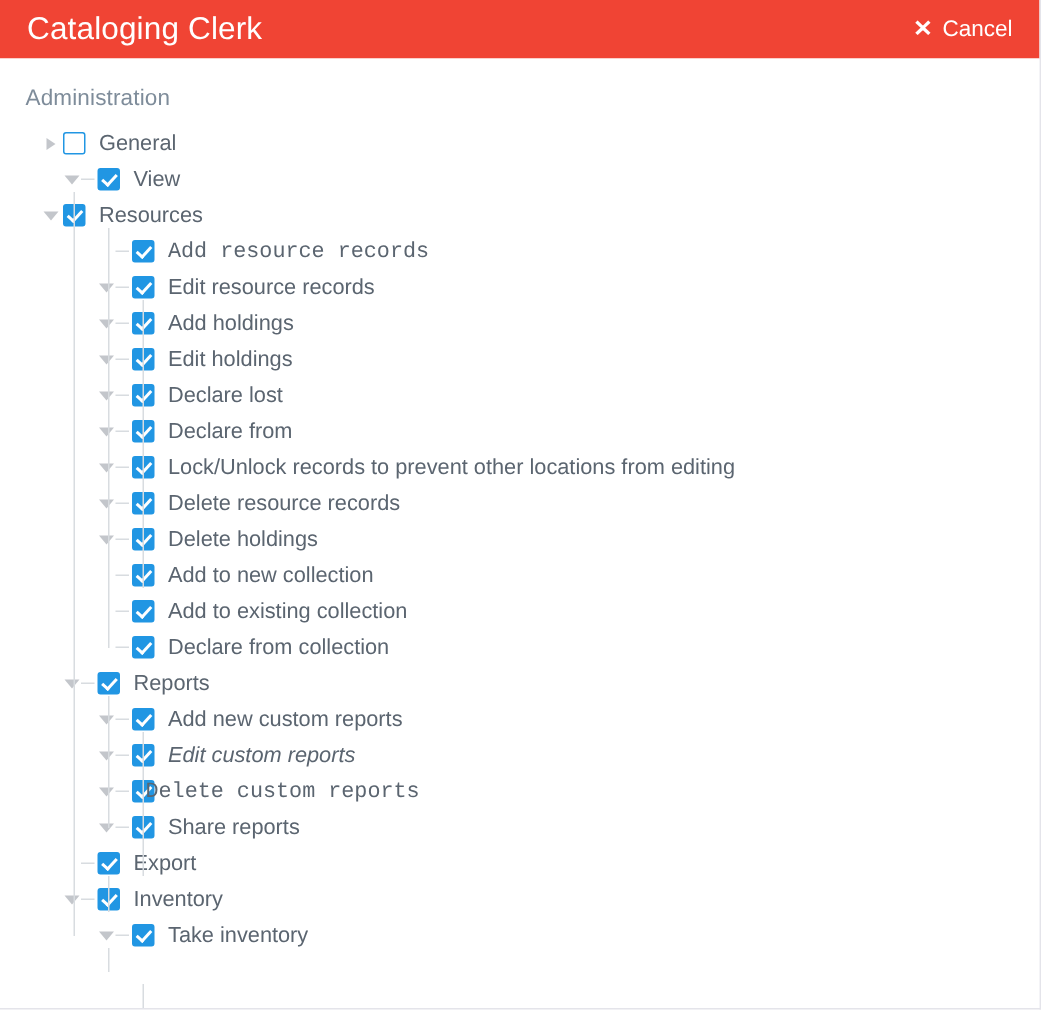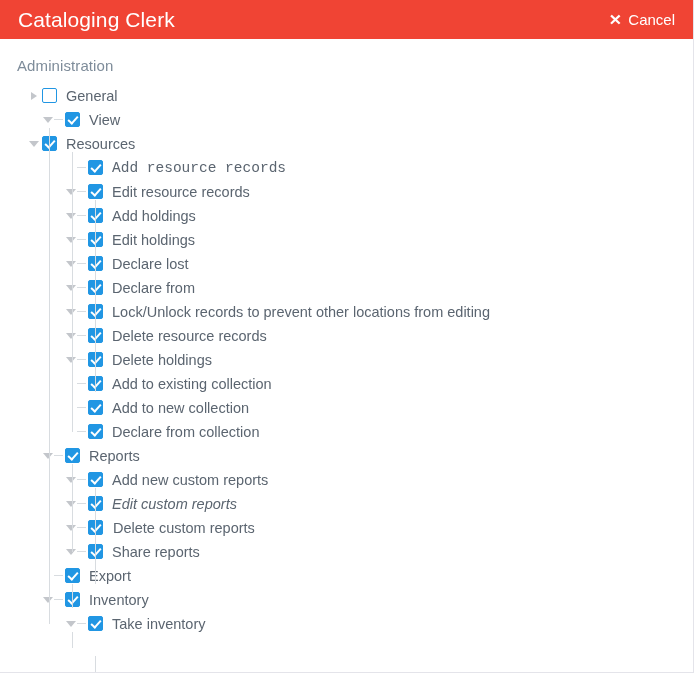--- a/index.html
+++ b/index.html
@@ -274,27 +274,27 @@
             <i class="tri tri-down"></i>
           </span>
           <span class="hstub" style="left: 77px;"></span>
           <span class="cbox on" style="left: 88px;"></span>
           <span class="label" style="left: 112px;">Delete holdings</span>
         </div>
         <div class="tree-row">
           <span class="twisty empty" style="left: 64px;"></span>
           <span class="hstub" style="left: 77px;"></span>
           <span class="cbox on" style="left: 88px;"></span>
+          <span class="label" style="left: 112px;">Add to new collection</span>
+        </div>
+        <div class="tree-row">
+          <span class="twisty empty" style="left: 64px;"></span>
+          <span class="hstub" style="left: 77px;"></span>
+          <span class="cbox on" style="left: 88px;"></span>
           <span class="label" style="left: 112px;">Add to existing collection</span>
-        </div>
-        <div class="tree-row">
-          <span class="twisty empty" style="left: 64px;"></span>
-          <span class="hstub" style="left: 77px;"></span>
-          <span class="cbox on" style="left: 88px;"></span>
-          <span class="label" style="left: 112px;">Add to new collection</span>
         </div>
         <div class="tree-row">
           <span class="twisty empty" style="left: 64px;"></span>
           <span class="hstub" style="left: 77px;"></span>
           <span class="cbox on" style="left: 88px;"></span>
           <span class="label" style="left: 112px;">Declare from collection</span>
         </div>
         <div class="tree-row">
           <span class="twisty" style="left: 41px;">
             <i class="tri tri-down"></i>
@@ -318,21 +318,21 @@
           <span class="hstub" style="left: 77px;"></span>
           <span class="cbox on" style="left: 88px;"></span>
           <span class="label" style="left: 112px; font-style: italic;">Edit custom reports</span>
         </div>
         <div class="tree-row">
           <span class="twisty" style="left: 64px;">
             <i class="tri tri-down"></i>
           </span>
           <span class="hstub" style="left: 77px;"></span>
           <span class="cbox on" style="left: 88px;"></span>
-          <span class="label" style="left: 113px;">Delete custom reports</span>
+          <span class="label" style="left: 97px; font-family: Liberation Mono, monospace;">Delete custom reports</span>
         </div>
         <div class="tree-row">
           <span class="twisty" style="left: 64px;">
             <i class="tri tri-down"></i>
           </span>
           <span class="hstub" style="left: 77px;"></span>
           <span class="cbox on" style="left: 88px;"></span>
           <span class="label" style="left: 112px;">Share reports</span>
         </div>
         <div class="tree-row">

